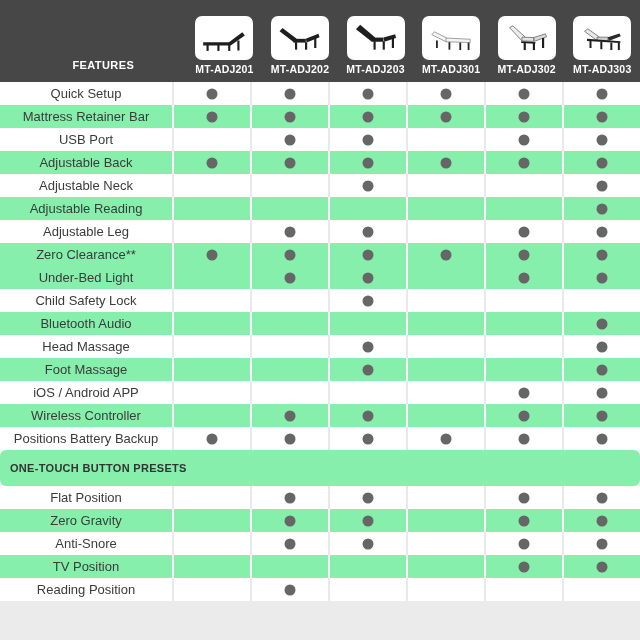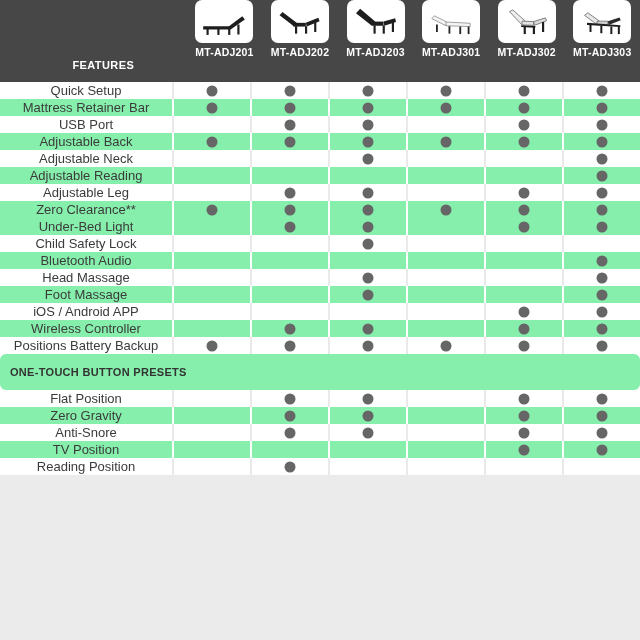--- a/index.html
+++ b/index.html
@@ -16,34 +16,34 @@
   .features-cell {
     width:172px; display:flex; align-items:flex-end; justify-content:center;
     padding-bottom:11px;
     margin-left:20px;
   }
   .features-cell span {
     color:#fff; font-weight:bold; font-size:11px; letter-spacing:.4px;
   }
   .model-col {
     width:78px; display:flex; flex-direction:column; align-items:center;
-    justify-content:flex-end; padding-bottom:24px;
+    justify-content:flex-end; padding-bottom:7px;
   }
   .tile {
     width:58px; height:44px; background:#fff; border-radius:7px;
     display:flex; align-items:center; justify-content:center; margin-bottom:3px;
   }
   .tile svg { display:block; }
   .model-name {
     color:#fff; font-weight:bold; font-size:10.5px; letter-spacing:.2px; white-space:nowrap;
   }
   
   .table { display:flex; flex-direction:column; height:558px; }
   .row { display:flex; }
-  .row.feature { height:17px; }
+  .row.feature { height:23px; }
   .row.stripe-white { background:#ffffff; }
   .row.stripe-gray  { background:#86efac; }
   .feature-label {
     width:172px; font-size:13px; color:#3b3b3b; text-align:center;
     display:flex; align-items:center; justify-content:center; white-space:nowrap;
   }
   .cell {
     width:78px; position:relative;
   }
   .stripe-white .cell { border-left:2px solid #e9e9e9; }

